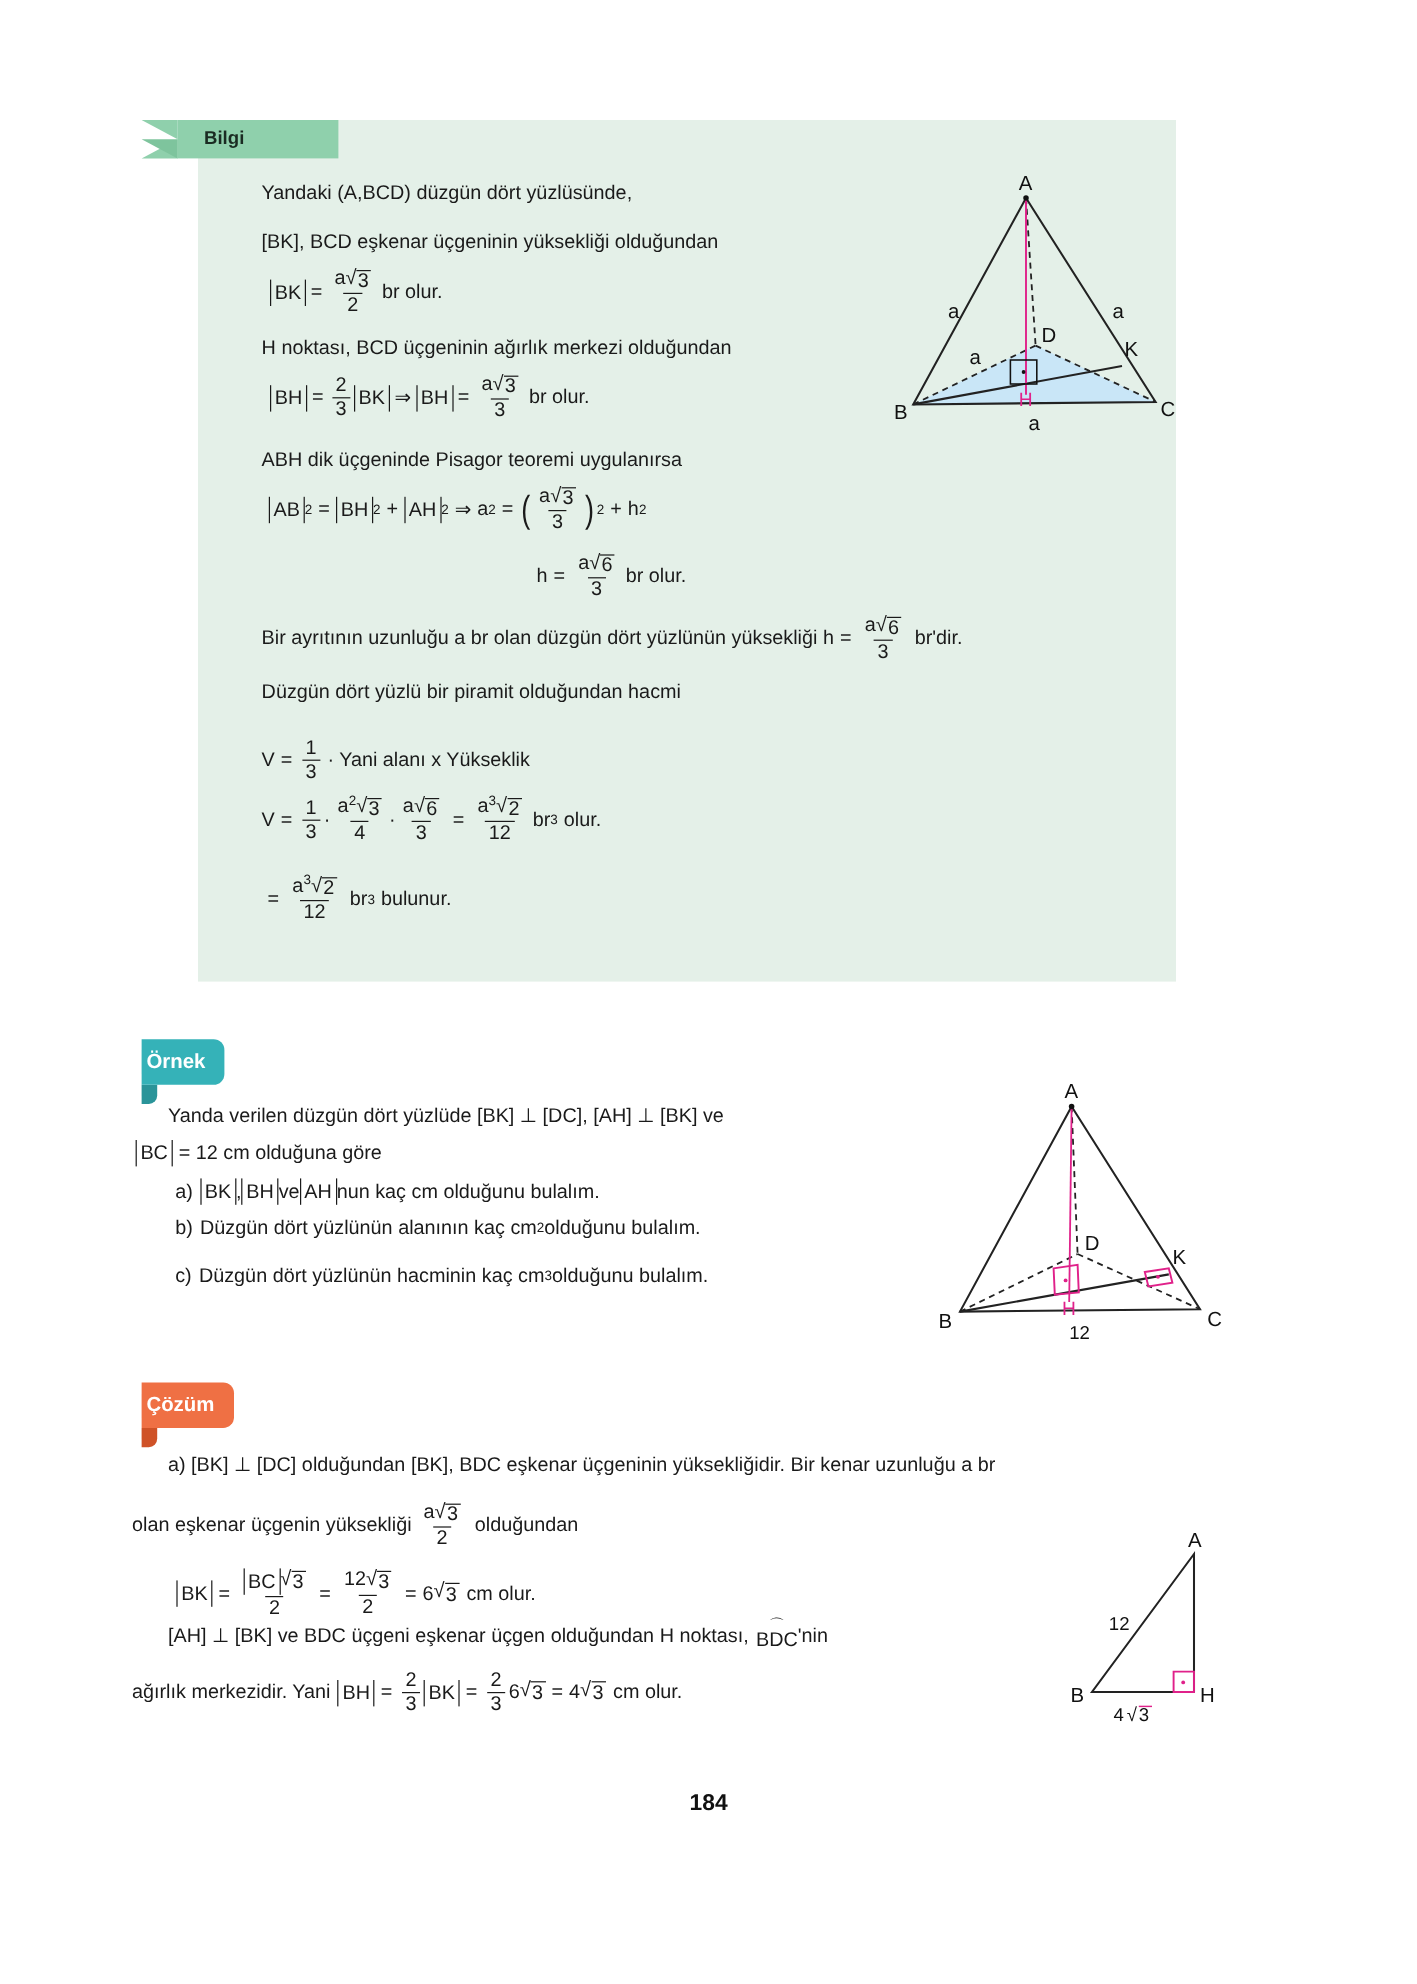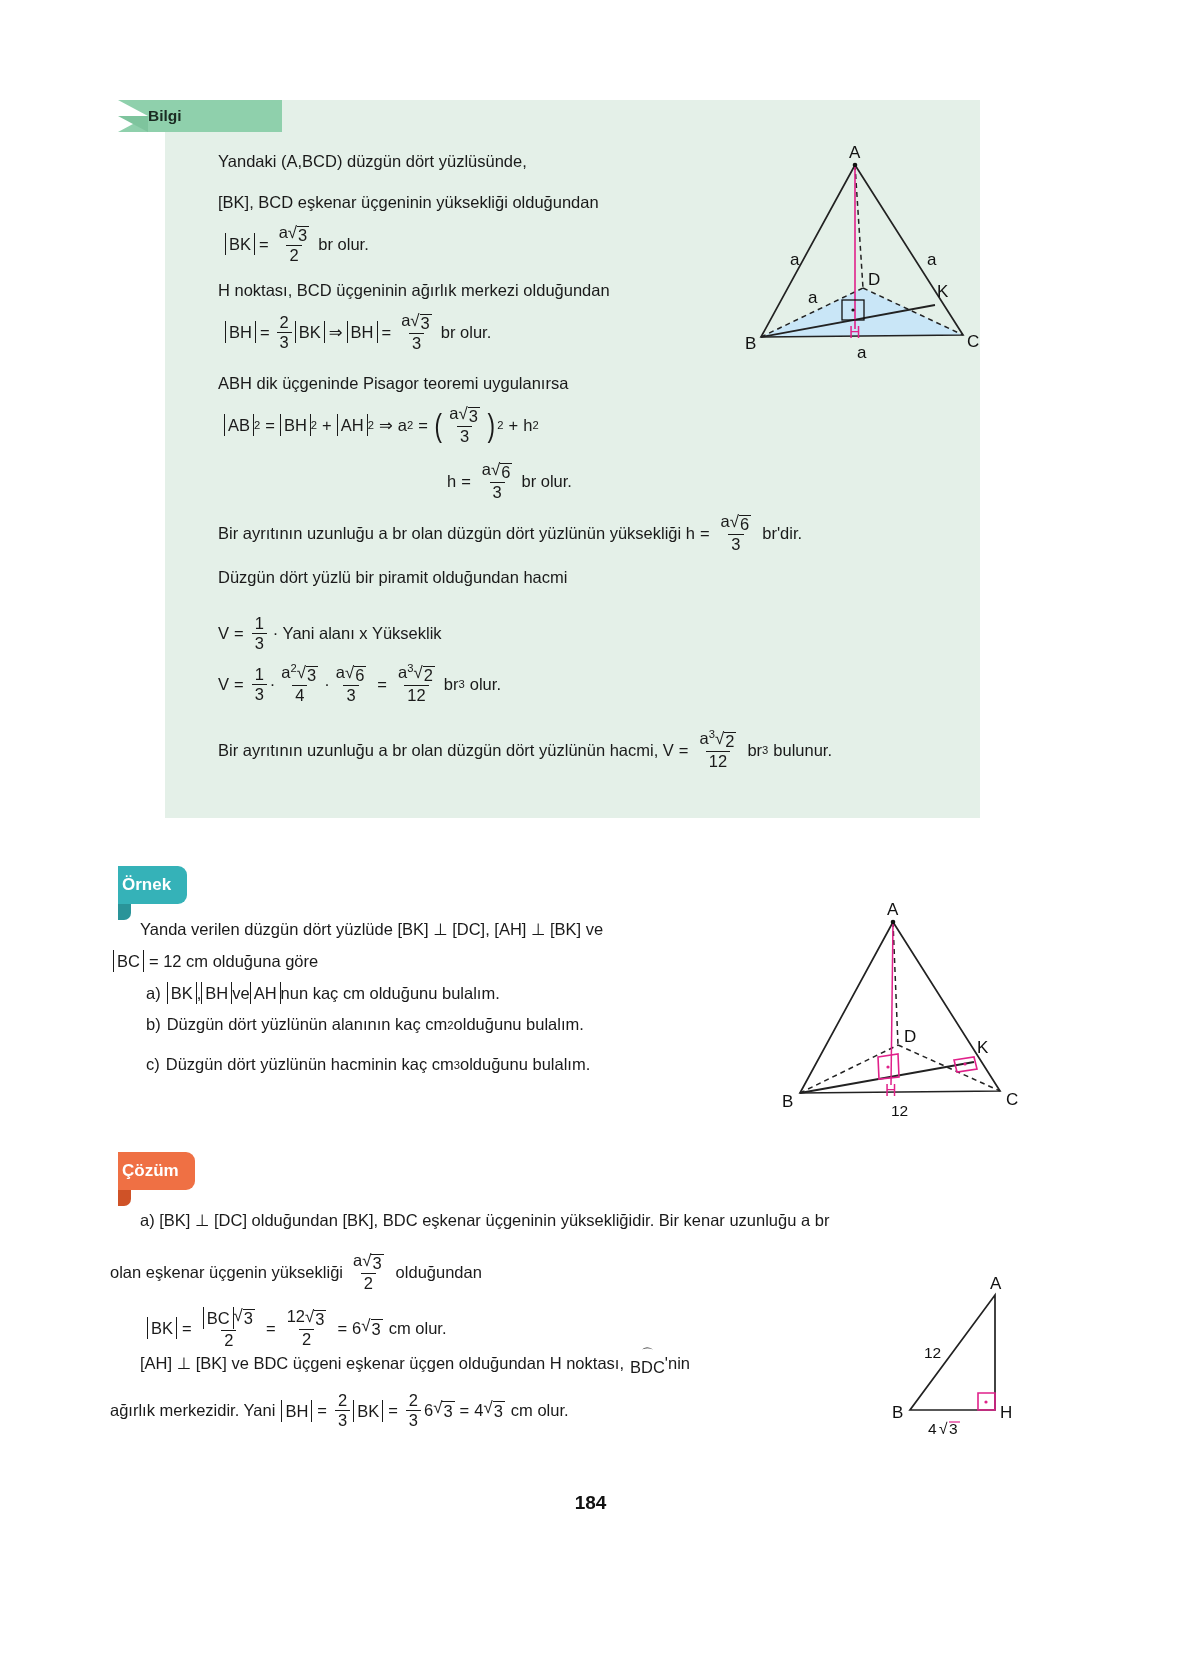--- a/index.html
+++ b/index.html
@@ -51,20 +51,21 @@
     background: #e4f0e8;
   }
   #bilgi-tab {
     position: absolute;
     left: 148px; top: 100px;
     width: 134px; height: 32px;
     background: #8fd0ac;
     display: flex; align-items: center;
   }
   #bilgi-tab .lbl {
+    margin-left: 22px;
     font-size: 15.5px;
     font-weight: bold;
     color: #1a2b22;
   }
   #bilgi-tab-fold {
     position: absolute;
     left: 118px; top: 100px;
     width: 0; height: 0;
     border-top: 16px solid #8fd0ac;
     border-bottom: 16px solid #8fd0ac;
@@ -314,21 +315,20 @@
       <span class="den">12</span>
     </span>
     <span style="margin-left:3px">br</span>
       <sup class="exp">3</sup>
     <span style="margin-left:5px">olur.</span>
   </span>
 </div>
 
 <div class="bilgi-text" style="left:218px; top:730px;">
   <span class="mrow">
-    <span>Bir ayrıtının uzunluğu a br olan düzgün dört yüzlünün hacmi,  V</span>
     <span style="margin:0 5px">=</span>
     <span class="frac">
       <span class="num">
         <span>a</span><sup class="exp">3</sup><span class="sqrt">
             <span class="radsym">√</span>
             <span class="radicand">2</span>
           </span>
       </span>
       <span class="den">12</span>
     </span>

